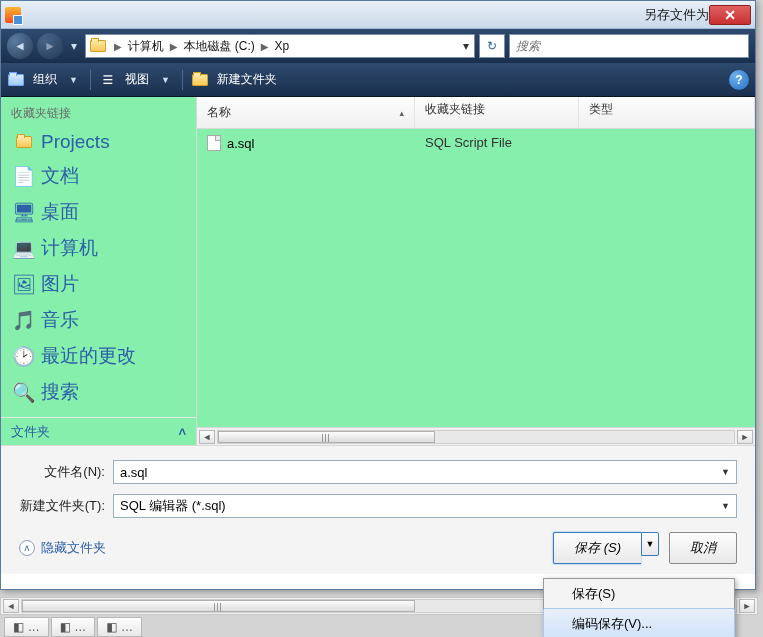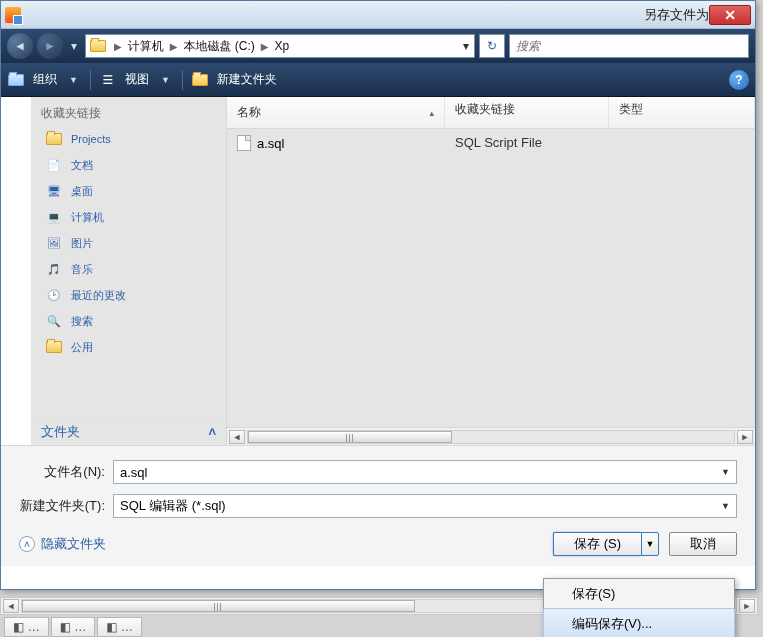--- a/index.html
+++ b/index.html
@@ -29,25 +29,25 @@
   .search-box input { width: 100%; border: none; outline: none; height: 22px; font-style: italic; color: #888; font-size: 12px; }
   
   .toolbar { height: 34px; background: linear-gradient(#2e4a6e,#1a2f4e); display: flex; align-items: center; padding: 0 6px; gap: 4px; color: #fff; border-bottom: 1px solid #0a1520; }
   .tb-icon { width: 18px; height: 16px; display: flex; align-items: center; justify-content: center; }
   .tb-label { padding: 0 4px; cursor: pointer; }
   .tb-dd { font-size: 9px; color: #cde; padding: 0 4px; cursor: pointer; }
   .tb-sep { width: 1px; height: 20px; background: #4a6a8e; margin: 0 4px; }
   .spacer { flex: 1; }
   .help-btn { width: 20px; height: 20px; border-radius: 50%; background: radial-gradient(circle at 30% 30%,#6ab0f0,#2a70c0); color: #fff; display: flex; align-items: center; justify-content: center; font-weight: bold; cursor: pointer; }
   
-  .body { display: flex; height: 348px; background: #e5e5e5; margin-left: 30px; }
+  .body { display: flex; height: 348px; background: #86efac; }
   .sidebar { width: 196px; border-right: 1px solid #d8d8d8; display: flex; flex-direction: column; }
   .fav-header { padding: 8px 10px 4px; color: #6a6a6a; font-size: 12px; }
   .fav-list { flex: 1; overflow: auto; }
-  .fav-item { display: flex; align-items: center; padding: 5px 14px; gap: 8px; cursor: pointer; color: #2c60a8; font-size: 11px; }
+  .fav-item { display: flex; align-items: center; padding: 5px 14px; gap: 8px; cursor: pointer; color: #2c60a8; font-size: 19px; }
   .fav-ic { width: 18px; height: 16px; display: flex; align-items: center; justify-content: center; }
   .folders-row { height: 28px; border-top: 1px solid #e4e4e4; display: flex; align-items: center; padding: 0 10px; color: #2c60a8; font-size: 13px; cursor: pointer; }
   .folders-row .chev { margin-left: auto; font-weight: bold; color: #2c60a8; }
   
   .filepane { flex: 1; display: flex; flex-direction: column; }
   .columns { height: 32px; background: linear-gradient(#fdfdfd,#f0f0f0); border-bottom: 1px solid #d8d8d8; display: flex; }
   .col { padding: 4px 10px; color: #333; font-size: 12px; border-right: 1px solid #e4e4e4; }
   .col.name { flex: 0 0 218px; display: flex; align-items: center; }
   .col.name .sort { margin-left: auto; font-size: 9px; color: #666; }
   .col.date { flex: 0 0 164px; }
@@ -69,21 +69,21 @@
   .bottom { border-top: 1px solid #d8d8d8; background: #f4f4f4; padding: 14px 18px 10px; }
   .form-row { display: flex; align-items: center; margin-bottom: 10px; }
   .form-label { width: 94px; text-align: right; padding-right: 8px; font-size: 13px; color: #222; }
   .form-input { flex: 1; height: 24px; border: 1px solid #9aaec0; background: #fff; padding: 0 6px; font-size: 13px; display: flex; align-items: center; }
   .form-input input { flex: 1; border: none; outline: none; font-size: 13px; }
   .form-input .dd { font-size: 9px; color: #333; cursor: pointer; }
   
   .action-row { display: flex; align-items: center; margin-top: 14px; }
   .hide-folders { display: flex; align-items: center; gap: 6px; color: #2c60a8; font-size: 13px; cursor: pointer; }
   .circle-up { width: 16px; height: 16px; border: 1px solid #8aa0b8; border-radius: 50%; display: flex; align-items: center; justify-content: center; font-size: 10px; color: #2c60a8; background: #fff; }
-  .btn { height: 24px; padding: 4px 20px; background: linear-gradient(#fdfdfd,#e8e8e8); border: 1px solid #8a8a8a; border-radius: 2px; font-size: 13px; cursor: pointer; display: flex; align-items: center; }
+  .btn { height: 32px; padding: 4px 20px; background: linear-gradient(#fdfdfd,#e8e8e8); border: 1px solid #8a8a8a; border-radius: 2px; font-size: 13px; cursor: pointer; display: flex; align-items: center; font-style: italic; }
   .btn.primary { border: 1px solid #3a78c0; box-shadow: 0 0 2px #6aa0e0; }
   .btn-split { display: flex; }
   .btn-split .btn { border-top-right-radius: 0; border-bottom-right-radius: 0; border-right: none; }
   .btn-split .split-dd { width: 18px; height: 24px; background: linear-gradient(#fdfdfd,#e8e8e8); border: 1px solid #3a78c0; border-top-right-radius: 2px; border-bottom-right-radius: 2px; display: flex; align-items: center; justify-content: center; font-size: 9px; cursor: pointer; }
   
   .dropdown-menu { position: absolute; right: 28px; top: 578px; width: 192px; background: #f4f4f4; border: 1px solid #9a9a9a; box-shadow: 2px 2px 6px rgba(0,0,0,.3); z-index: 10; }
   .dd-item { padding: 6px 28px; font-size: 13px; cursor: pointer; }
   .dd-item.hover { background: linear-gradient(#e8f0fa,#cfe2f8); border: 1px solid #a8c8ec; margin: -1px; border-radius: 2px; }
   
   .bg-hscroll { position: absolute; left: 0; bottom: 22px; width: 758px; height: 18px; background: #f0f0f0; border: 1px solid #c8c8c8; display: flex; align-items: center; padding: 0 2px; gap: 2px; }

